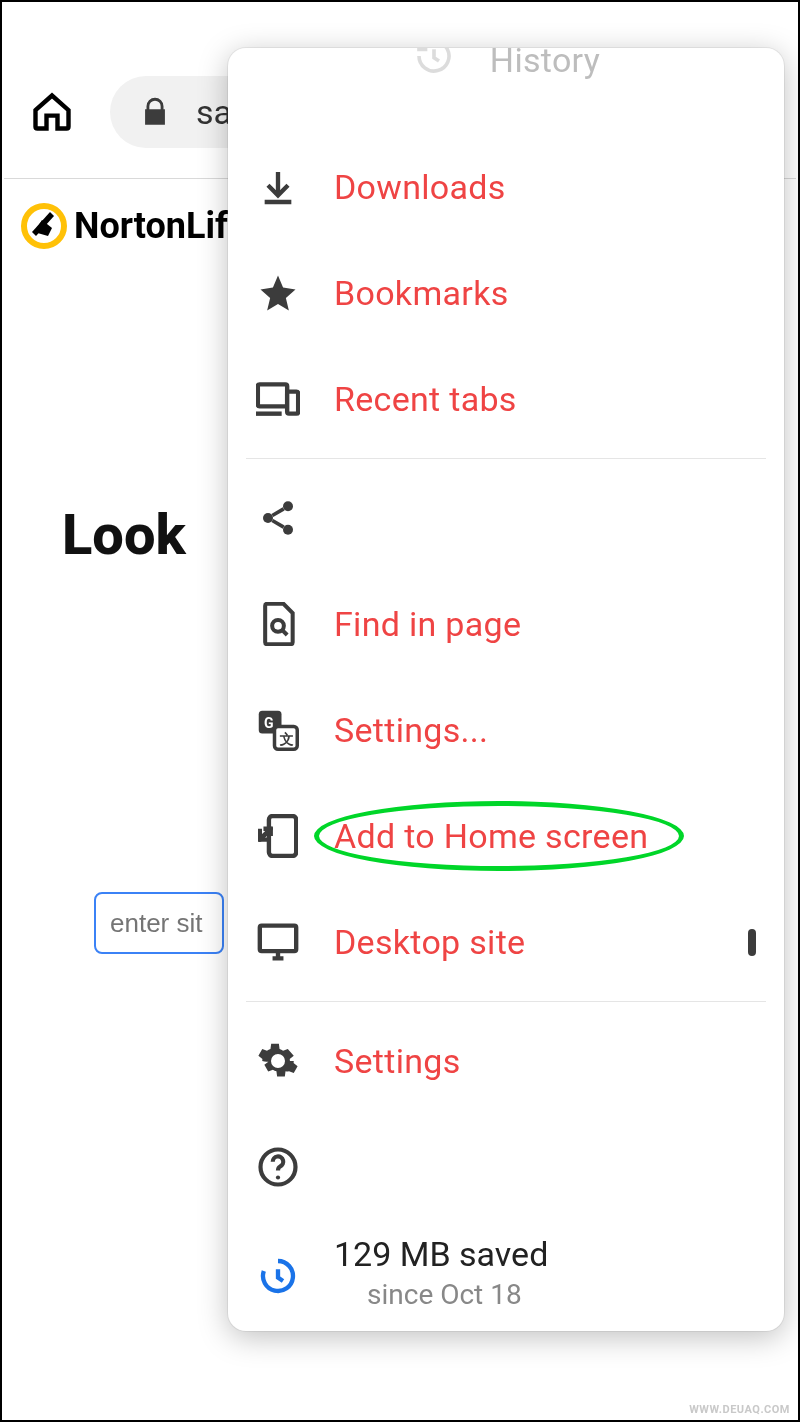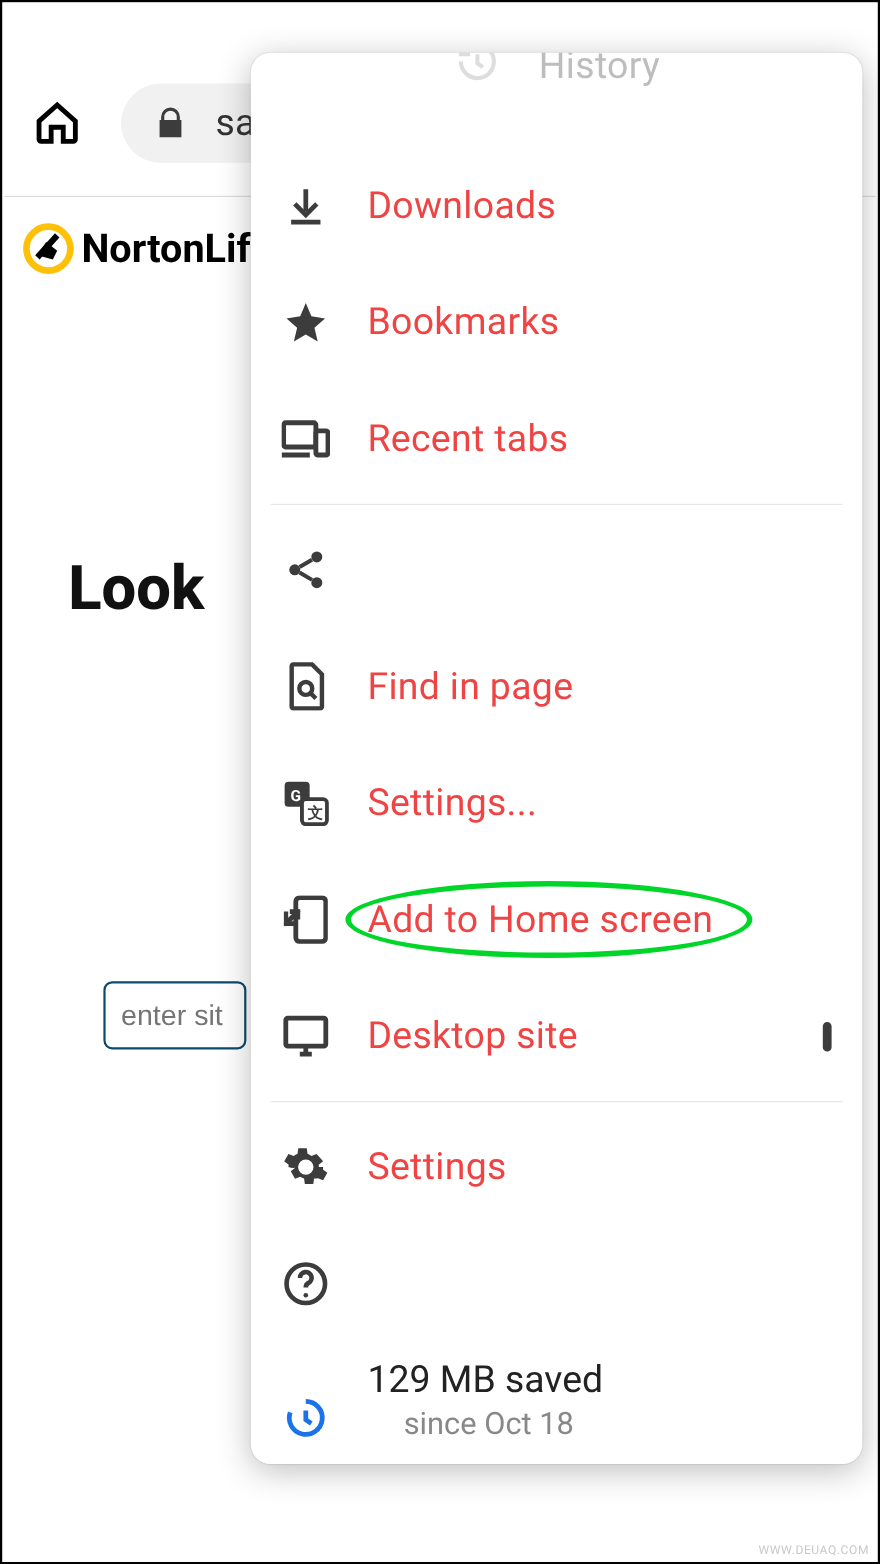--- a/index.html
+++ b/index.html
@@ -8,40 +8,40 @@
   
   .topbar { position: absolute; top: 70px; left: 0; right: 0; height: 80px; display: flex; align-items: center; padding: 0 18px 0 26px; }
   .home-btn { width: 48px; height: 48px; display: flex; align-items: center; justify-content: center; }
   .omnibox { margin-left: 34px; flex: 1; height: 72px; background: #f1f1f1; border-radius: 36px; display: flex; align-items: center; padding: 0 28px; color: #333; font-size: 34px; overflow: hidden; }
   .lock { width: 34px; height: 34px; margin-right: 24px; flex-shrink: 0; }
   .hr { position: absolute; top: 176px; left: 2px; right: 2px; height: 1px; background: #d9d9d9; }
   
   .brand { position: absolute; top: 200px; left: 18px; display: flex; align-items: center; font-weight: 700; font-size: 36px; color: #000; }
   .brand-ic { width: 48px; height: 48px; margin-right: 6px; }
   .look { position: absolute; top: 500px; left: 60px; font-size: 56px; font-weight: 800; color: #111; }
-  .input-site { position: absolute; top: 890px; left: 92px; width: 130px; height: 62px; border: 2px solid #0c4a6e; border-radius: 8px; padding: 0 14px; font-size: 26px; color: #9e9e9e; background: #fff; }
+  .input-site { position: absolute; top: 890px; left: 92px; width: 130px; height: 62px; border: 2px solid #3b82f6; border-radius: 8px; padding: 0 14px; font-size: 26px; color: #9e9e9e; background: #fff; }
   
   .menu { position: absolute; top: 46px; left: 226px; width: 556px; background: #fff; border-radius: 18px; box-shadow: 0 6px 30px rgba(0,0,0,0.25), 0 0 0 1px rgba(0,0,0,0.06); padding-top: 0; padding-bottom: 20px; overflow: hidden; }
   .mi { display: flex; align-items: center; height: 106px; padding: 0 28px; cursor: pointer; }
   .mi.first { height: 86px; align-items: flex-start; padding-top: 0; justify-content: center; }
   .mi .ic { width: 44px; height: 44px; flex-shrink: 0; display: flex; align-items: center; justify-content: center; color: #3c3c3c; }
   .mi.first .ic { margin-top: -14px; opacity: .35; }
   .mi .lbl { margin-left: 34px; font-size: 34px; color: #ef4444; letter-spacing: .3px; }
   .mi.first .lbl { color: #bdbdbd; margin-top: -8px; }
   .sep { height: 1px; background: #e5e5e5; margin: 6px 18px; }
   .mi .trail { margin-left: auto; }
   .chk { width: 38px; height: 38px; border: 4px solid #3c3c3c; border-radius: 4px; }
-  .saved { display: flex; align-items: flex-end; padding: 14px 28px 0 28px; }
+  .saved { display: flex; align-items: center; padding: 14px 28px 0 28px; }
   .saved .ic { width: 44px; height: 44px; flex-shrink: 0; display: flex; align-items: center; justify-content: center; color: #1a73e8; margin-top: 6px; }
   .saved-txt { margin-left: 34px; }
   .saved-txt .line1 { font-size: 34px; color: #222; }
   .saved-txt .line2 { font-size: 28px; color: #888; margin-top: 4px; margin-left: 33px; }
   
   .hl { position: absolute; border: 5px solid #00d629; border-radius: 50%; pointer-events: none; }
-  .watermark { position: absolute; bottom: 4px; right: 8px; font-size: 11px; color: #c9c9c9; letter-spacing: .5px; }
+  .watermark { position: absolute; bottom: 4px; right: 8px; font-size: 11px; color: #c9c9c9; letter-spacing: .5px; font-weight: bold; }
 </style>
 </head>
 <body>
 
 <div class="frame">
 
   <div class="topbar">
     <div class="home-btn">
       <svg width="44" height="44" viewBox="0 0 24 24" fill="none" stroke="#000" stroke-width="2.4">
           <path d="M3 11 12 3l9 8v9a1 1 0 0 1-1 1h-5v-7h-6v7H4a1 1 0 0 1-1-1z"></path>

